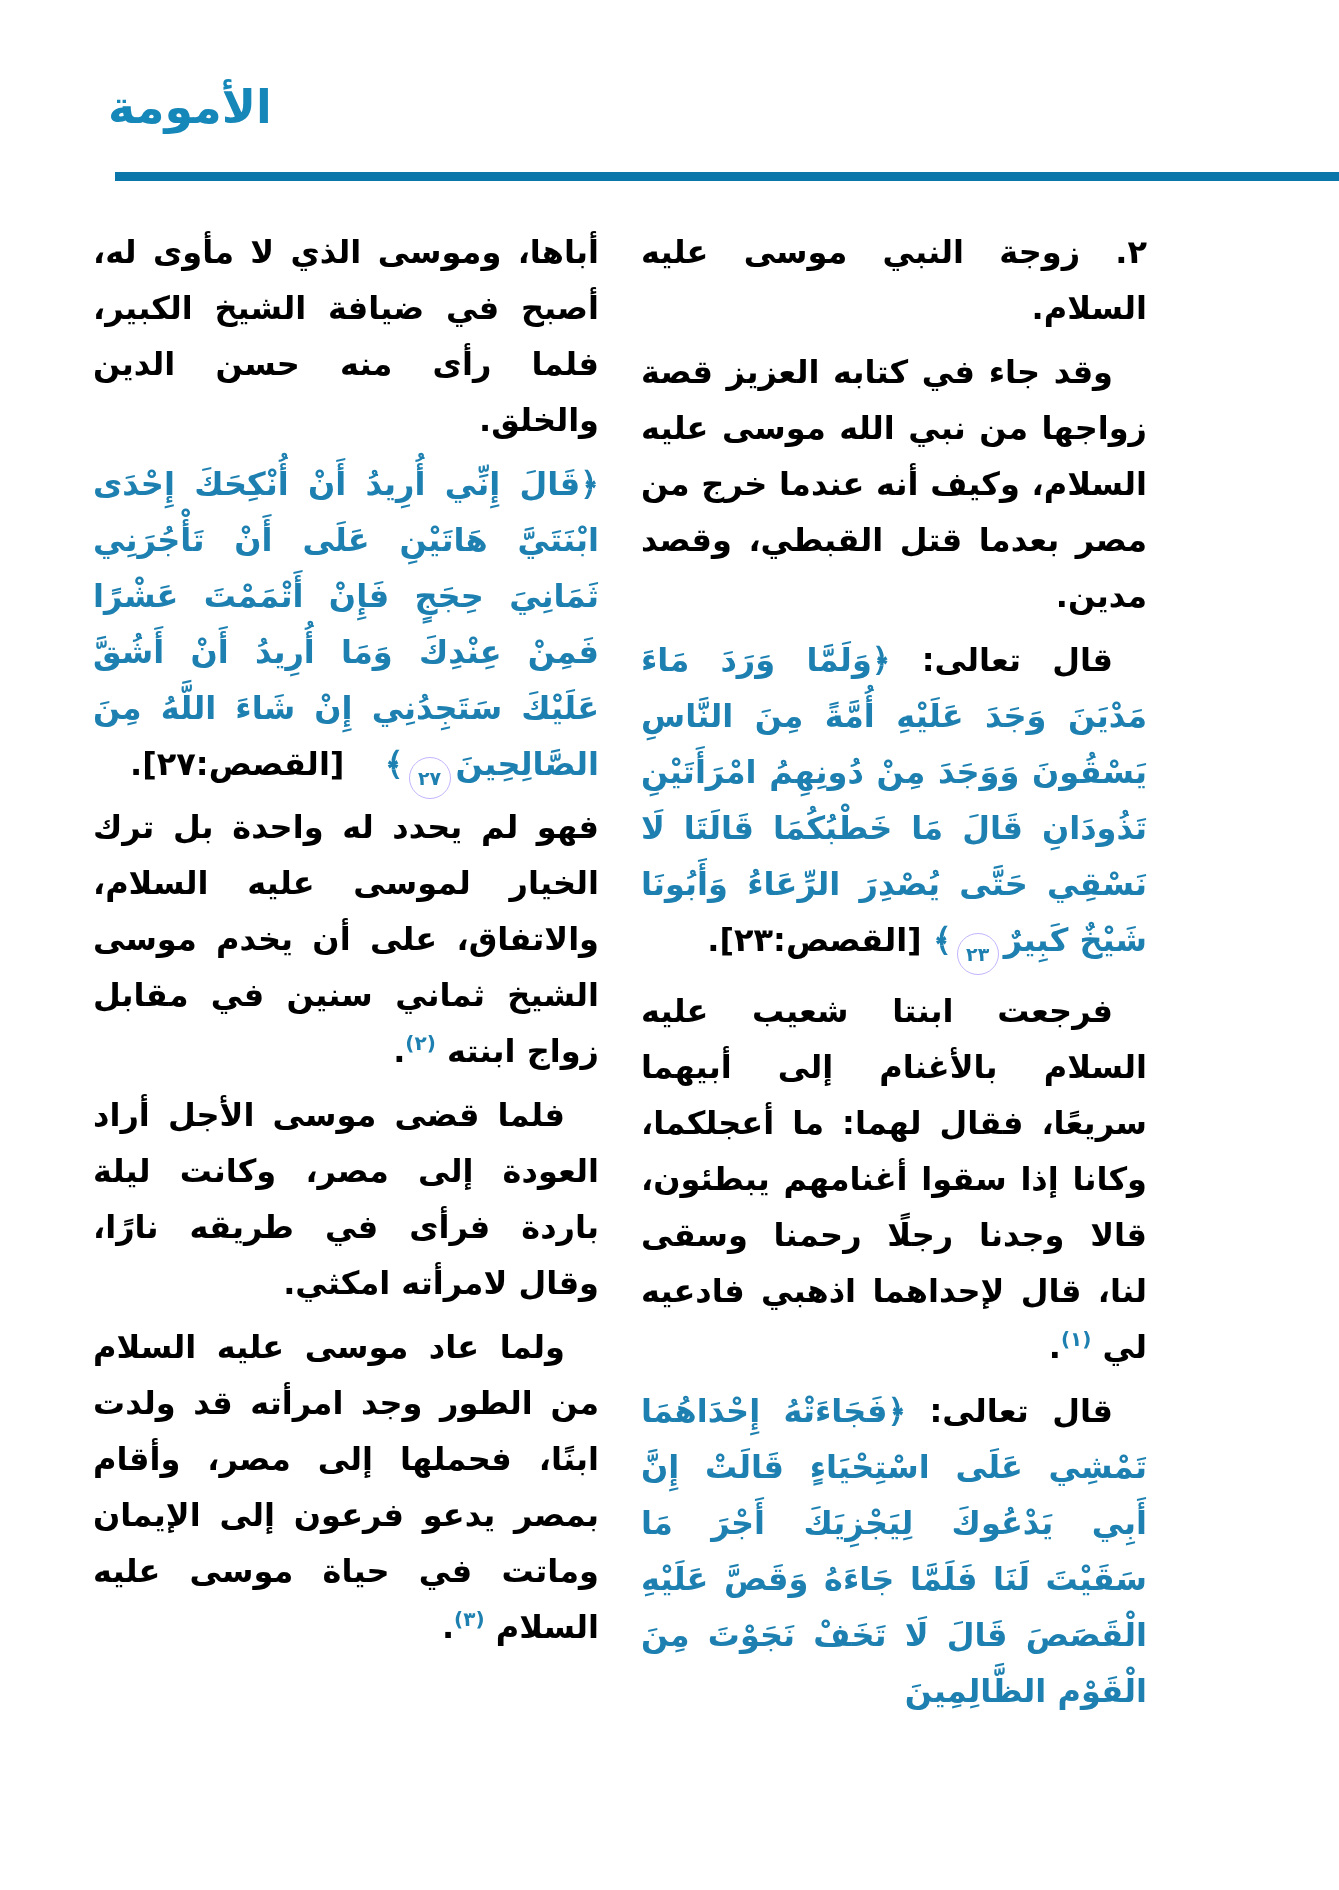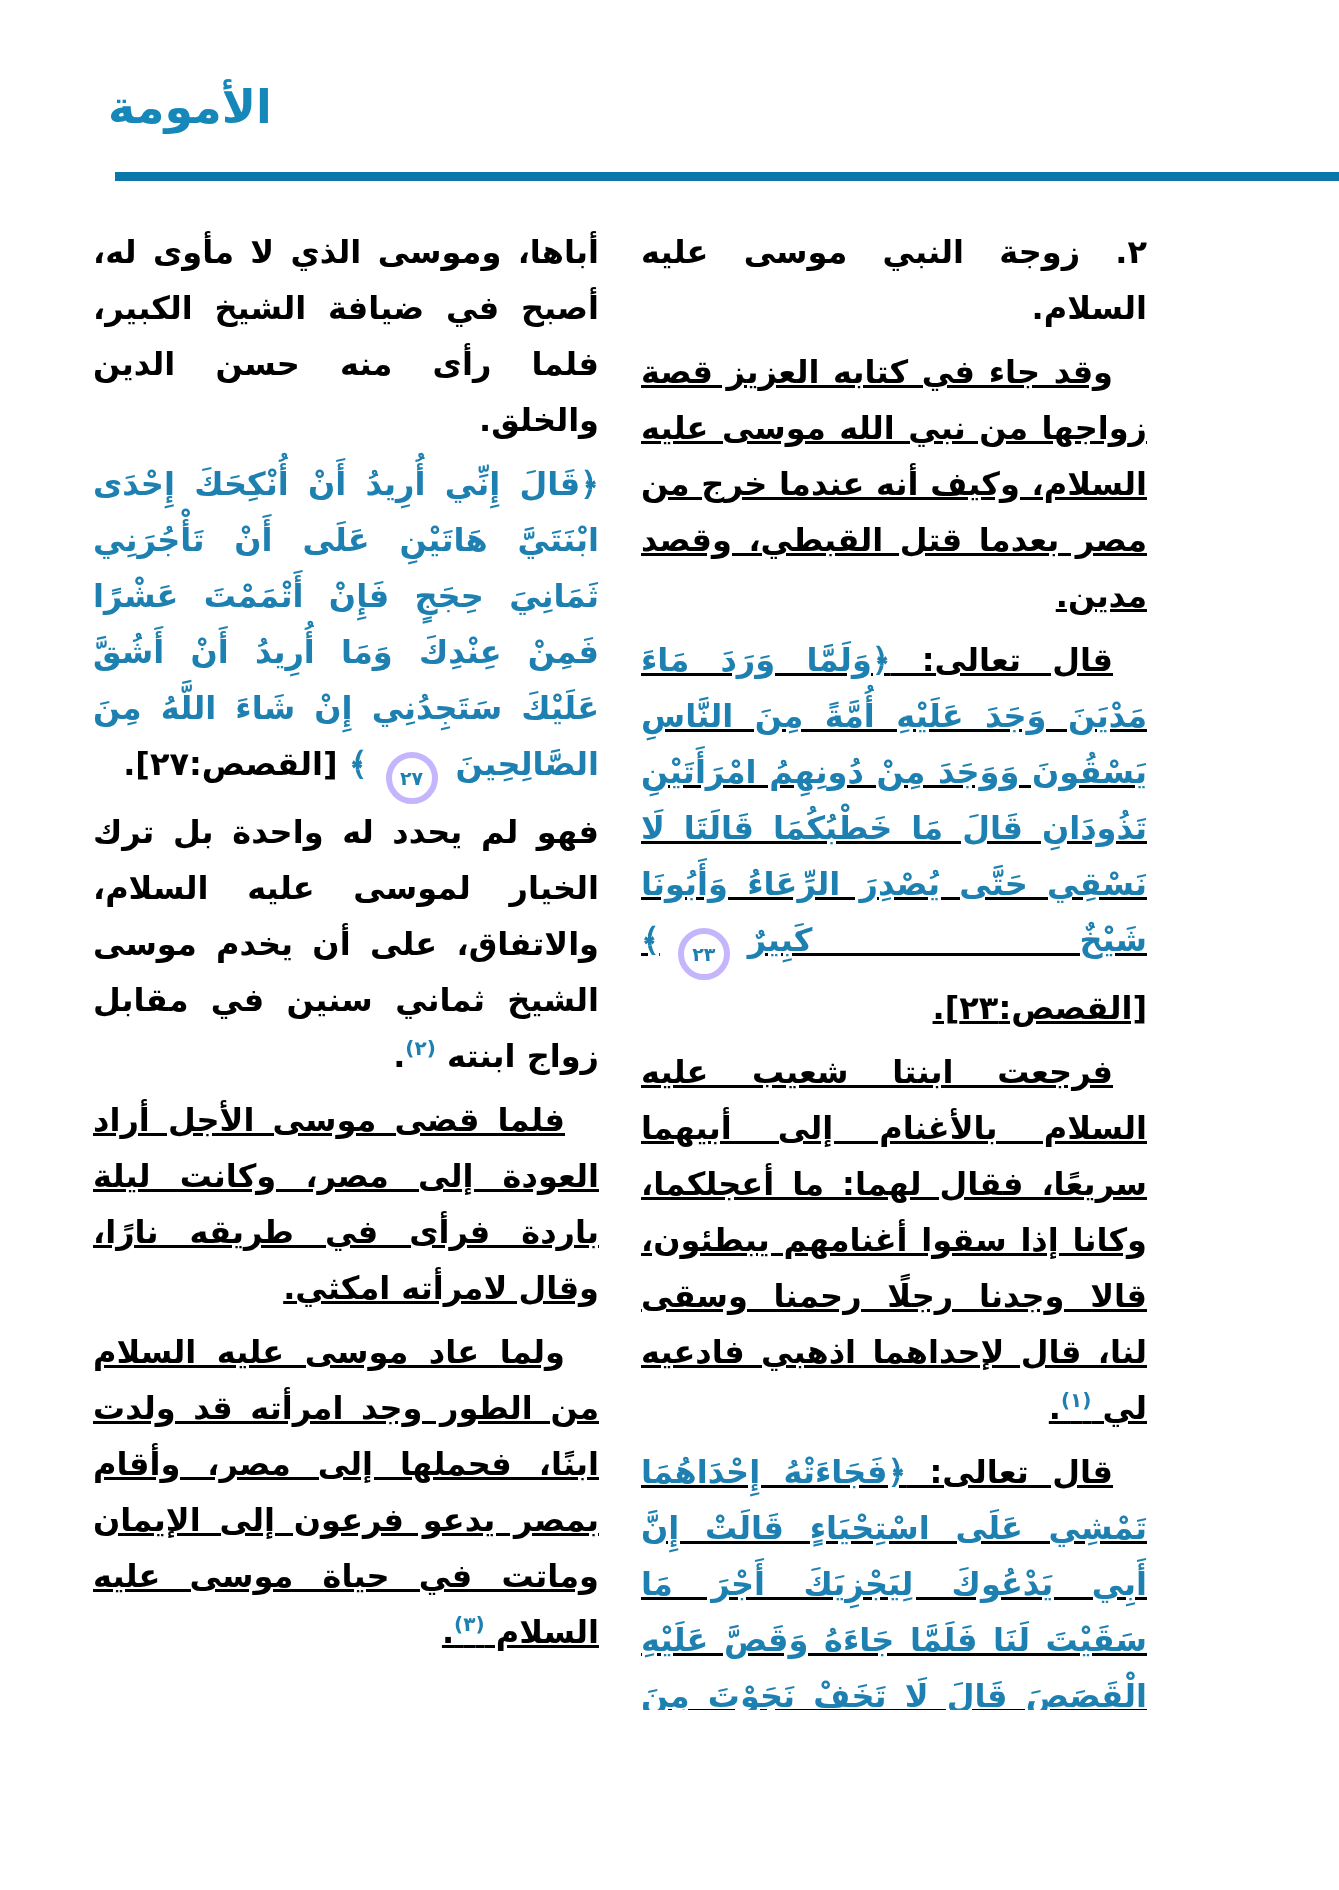--- a/index.html
+++ b/index.html
@@ -23,32 +23,32 @@
     height:9px;background:#0a76aa;
   }
   
   .columns{
     position:absolute;top:224px;left:92px;right:192px;
     display:flex;gap:42px;align-items:flex-start;
   }
   .col{width:506px;flex:0 0 506px;}
   .col p{margin:0;text-align:justify;font-size:32px;font-weight:bold;line-height:56px;}
   .col p + p{margin-top:8px;}
-  .indent{text-indent:34px;text-decoration:underline;}
+  .indent{text-indent:34px;}
   .quran{color:#1d80b0;}
   .vref{color:#000000;margin-left:37px;}
   .fn-sup{
     color:#1d80b0;font-size:20px;vertical-align:super;
     font-weight:bold;line-height:0;
   }
   .vnum{
     display:inline-flex;align-items:center;justify-content:center;
-    width:40px;height:40px;border:6px solid #c4b5fd;border-radius:50%;
+    width:40px;height:40px;border:1px solid #c4b5fd;border-radius:50%;
     color:#1d80b0;font-size:19px;font-weight:bold;
-    margin:0 18px;vertical-align:-10px;text-indent:0;
+    margin:0 5px;vertical-align:-10px;text-indent:0;
   }
   
   .page-pill{
     position:absolute;left:0;top:1768px;
     width:118px;height:64px;
     background:#90c5e6;color:#ffffff;
     border-radius:0 32px 32px 0;
     display:flex;justify-content:center;
     font-size:30px;font-weight:bold;
   }

